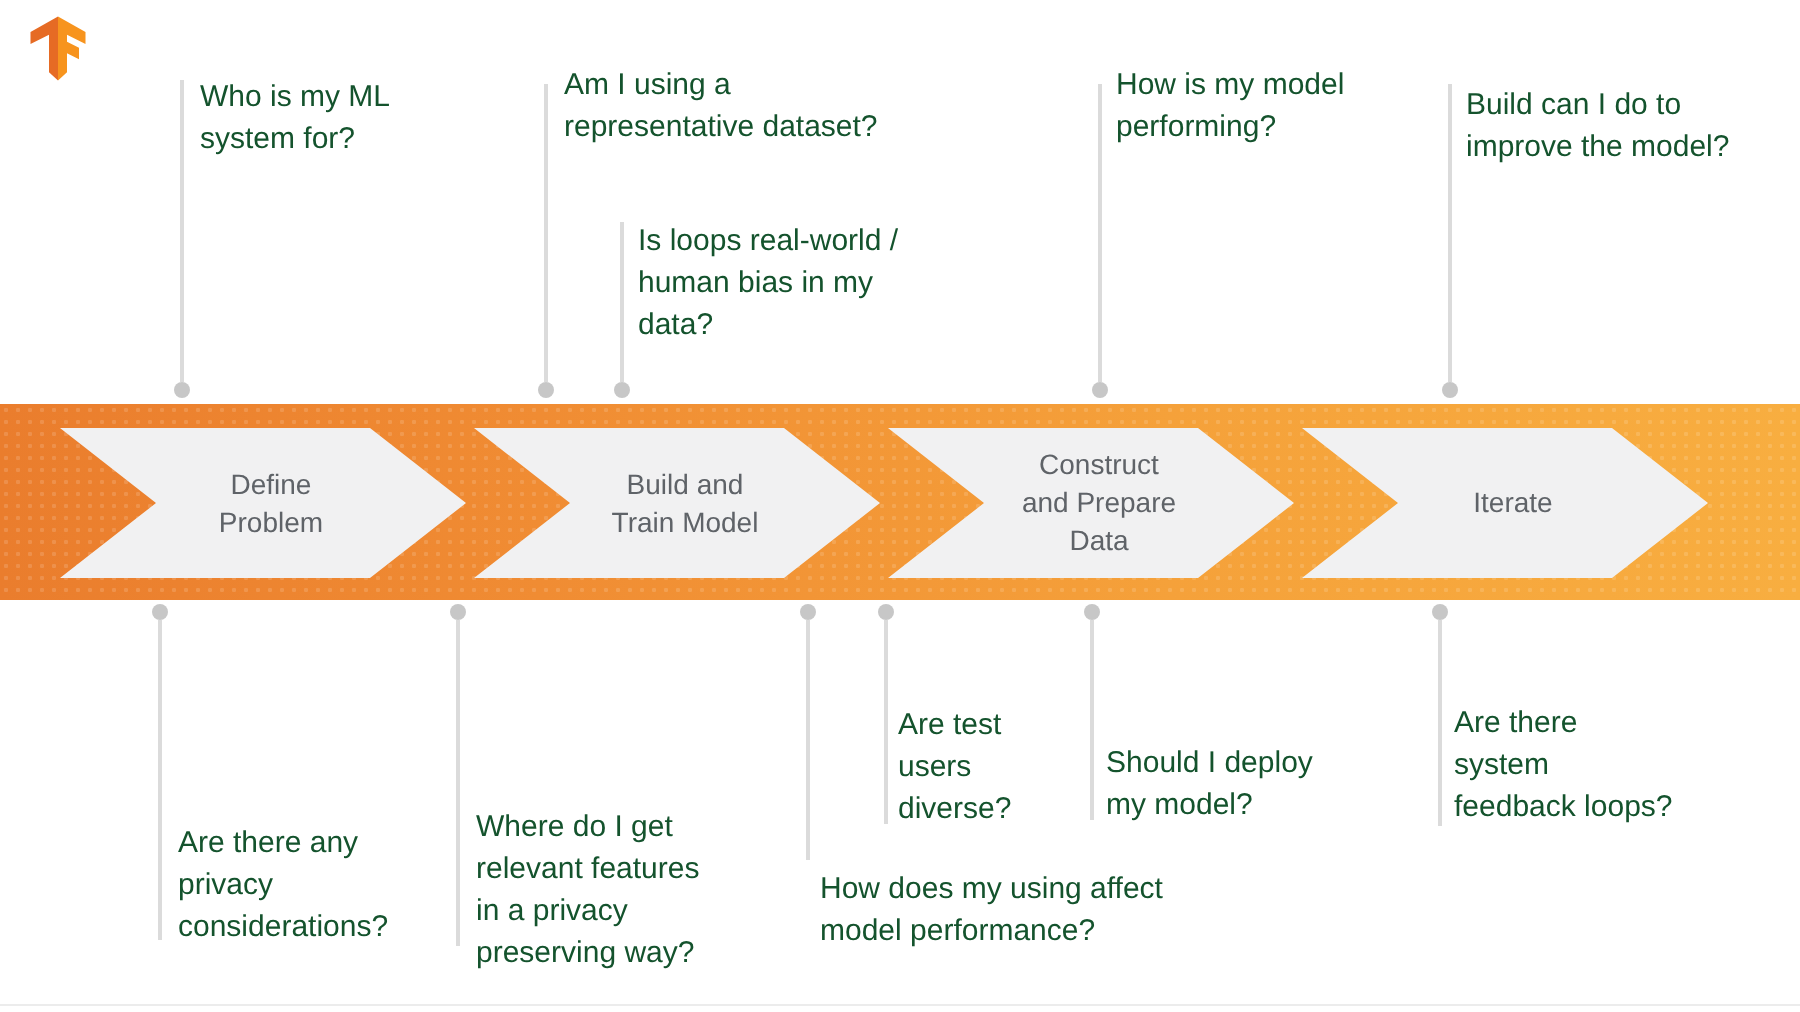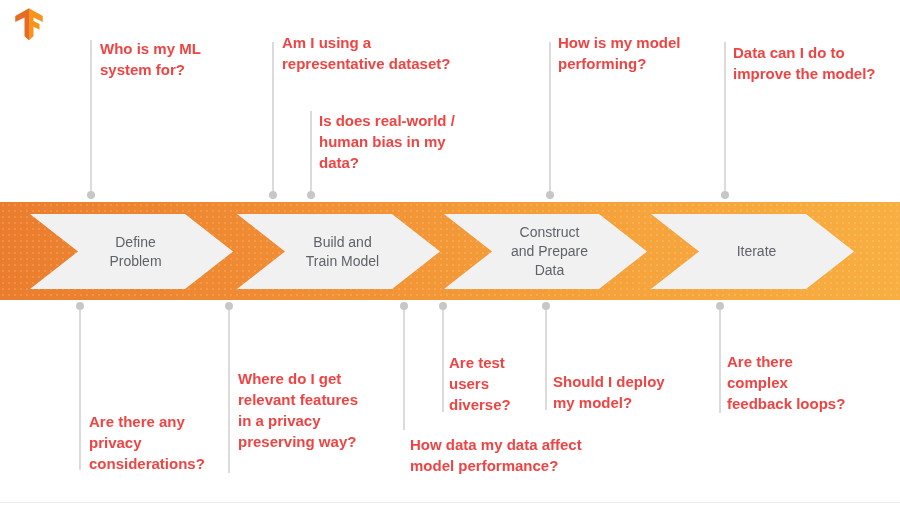--- a/index.html
+++ b/index.html
@@ -33,21 +33,21 @@
     white-space:pre-line;
     padding:0 36px 0 44px;box-sizing:border-box;
   }
   .chevron:not(:last-child){margin-right:-28px;}
   
   .vline{position:absolute;width:2px;background:#dbdbdb;}
   .dot{position:absolute;width:8px;height:8px;border-radius:50%;background:#c7c7c7;}
   
   .question{
     position:absolute;
-    color:#ef4444;font-weight:700;font-size:15px;line-height:21px;
+    color:#14532d;font-weight:400;font-size:15px;line-height:21px;
     white-space:pre-line;
   }
   .baseline-rule{position:absolute;left:0;top:502px;width:900px;height:1px;background:#ececec;}
 </style>
 </head>
 <body>
 
 <svg class="logo" viewBox="0 0 24 26" aria-hidden="true">
   <polygon fill="#e66b24" points="12,0 1,6.2 1,11 8.4,7.3 8.4,22.3 12,25.6"></polygon>
   <polygon fill="#f7941e" points="12,0 23,6.2 23,11 15.6,7.3 15.6,10.1 20.4,12.5 20.4,17.1 15.6,14.7 15.6,22.3 12,25.6"></polygon>
@@ -58,32 +58,32 @@
 <div class="question" style="left:100px;top:38px">Who is my ML
 system for?</div>
 
 <div class="vline" style="left:272px;top:42px;height:149px"></div>
 <div class="dot" style="left:269px;top:191px"></div>
 <div class="question" style="left:282px;top:32px">Am I using a
 representative dataset?</div>
 
 <div class="vline" style="left:310px;top:111px;height:80px"></div>
 <div class="dot" style="left:307px;top:191px"></div>
-<div class="question" style="left:319px;top:110px">Is does real-world /
+<div class="question" style="left:319px;top:110px">Is loops real-world /
 human bias in my
 data?</div>
 
 <div class="vline" style="left:549px;top:42px;height:149px"></div>
 <div class="dot" style="left:546px;top:191px"></div>
 <div class="question" style="left:558px;top:32px">How is my model
 performing?</div>
 
 <div class="vline" style="left:724px;top:42px;height:149px"></div>
 <div class="dot" style="left:721px;top:191px"></div>
-<div class="question" style="left:733px;top:42px">Data can I do to
+<div class="question" style="left:733px;top:42px">Build can I do to
 improve the model?</div>
 
 <div class="banner">
   <div class="chevron-row">
     <div class="chevron">Define
 Problem</div>
     <div class="chevron">Build and
 Train Model</div>
     <div class="chevron">Construct
 and Prepare
@@ -93,40 +93,40 @@
 </div>
 
 <div class="dot" style="left:76px;top:302px"></div>
 <div class="vline" style="left:79px;top:310px;height:160px"></div>
 <div class="question" style="left:89px;top:411px">Are there any
 privacy
 considerations?</div>
 
 <div class="dot" style="left:225px;top:302px"></div>
 <div class="vline" style="left:228px;top:310px;height:163px"></div>
-<div class="question" style="left:238px;top:368px">Where do I get
+<div class="question" style="left:238px;top:403px">Where do I get
 relevant features
 in a privacy
 preserving way?</div>
 
 <div class="dot" style="left:400px;top:302px"></div>
 <div class="vline" style="left:403px;top:310px;height:120px"></div>
-<div class="question" style="left:410px;top:434px">How data my data affect
+<div class="question" style="left:410px;top:434px">How does my using affect
 model performance?</div>
 
 <div class="dot" style="left:439px;top:302px"></div>
 <div class="vline" style="left:442px;top:310px;height:102px"></div>
 <div class="question" style="left:449px;top:352px">Are test
 users
 diverse?</div>
 
 <div class="dot" style="left:542px;top:302px"></div>
 <div class="vline" style="left:545px;top:310px;height:100px"></div>
 <div class="question" style="left:553px;top:371px">Should I deploy
 my model?</div>
 
 <div class="dot" style="left:716px;top:302px"></div>
 <div class="vline" style="left:719px;top:310px;height:103px"></div>
 <div class="question" style="left:727px;top:351px">Are there
-complex
+system
 feedback loops?</div>
 
 <div class="baseline-rule"></div>
 
 </body></html>

